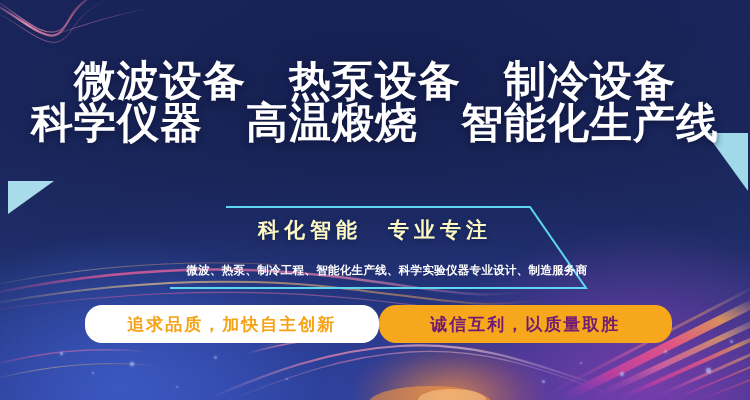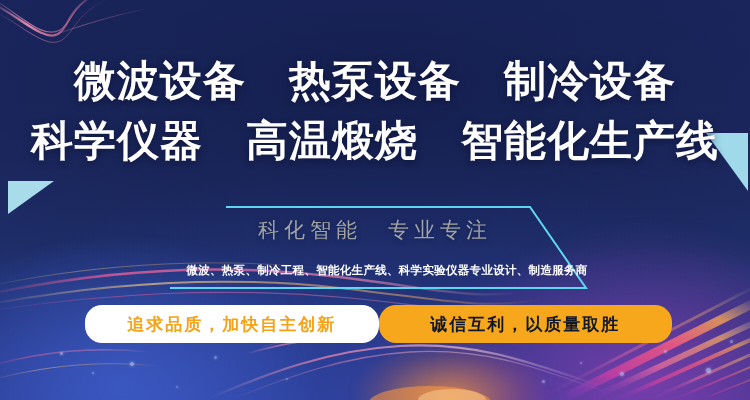--- a/index.html
+++ b/index.html
@@ -113,42 +113,41 @@
     letter-spacing: 1px;
     text-shadow: 0 2px 7px rgba(10,15,45,0.65);
   }
   .headline .l1 {
     font-size: 42px;
     display: block;
   }
   .headline .l2 {
     font-size: 42px;
     display: block;
-    margin-top: 18px;
   }
 
   
   .trap-wrap {
     position: absolute;
     left: 168px;
     top: 205px;
     width: 420px;
     height: 85px;
   }
   .trap-svg { display: block; }
 
   .sub-title {
     position: absolute;
     left: 0;
     right: 0;
     top: 216px;
     text-align: center;
-    color: #a3a3a3;
+    color: #fef9c3;
     font-size: 21px;
-    font-weight: normal;
+    font-weight: bold;
     letter-spacing: 5px;
     text-shadow: 0 1px 4px rgba(10,30,70,0.7);
   }
 
   .sub-desc {
     position: absolute;
     left: 0;
     right: 0;
     top: 263px;
     text-align: center;
@@ -177,21 +176,21 @@
     font-weight: bold;
     letter-spacing: 2px;
     border-radius: 17px;
   }
   .slogan-left {
     background: #ffffff;
     color: #f5a216;
   }
   .slogan-right {
     background: #f6a71c;
-    color: #0f172a;
+    color: #701a75;
   }
 </style>
 </head>
 <body>
 
 <div id="banner">
 
   <div class="bg-base"></div>
   <div class="bg-vignette"></div>
   <div class="glow-bl"></div>

